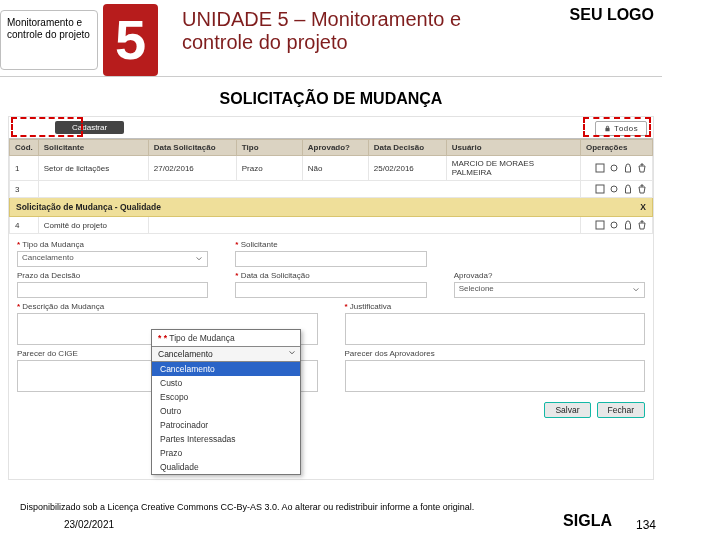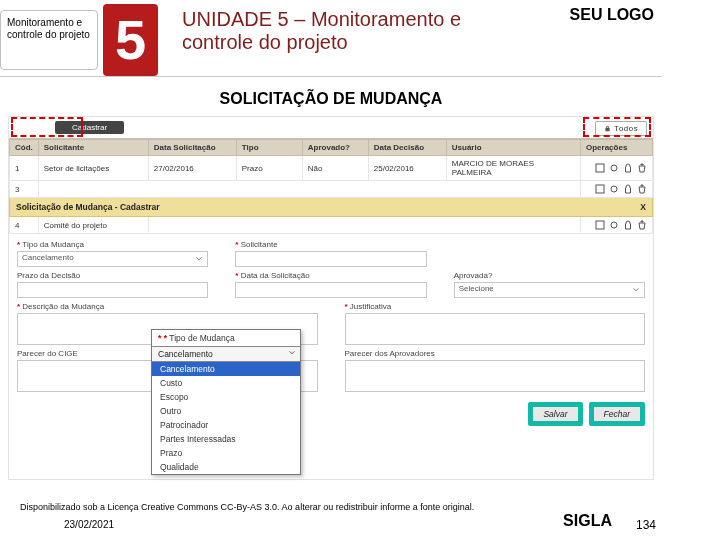--- a/index.html
+++ b/index.html
@@ -42,21 +42,21 @@
   .form-col { flex: 1; }
   .fld-label { font-size: 8px; color: #444; margin-bottom: 2px; }
   .req::before { content: "* "; color: #c00; font-weight: 700; }
   .fld-input { height: 16px; border: 1px solid #c7c7c7; background: #fff; width: 100%; }
   .fld-select { height: 16px; border: 1px solid #c7c7c7; background: #fff; width: 100%; position: relative; font-size: 8px; padding: 1px 4px; color: #555; }
   .fld-select .caret { position: absolute; right: 4px; top: 3px; }
   .caret svg { width: 8px; height: 8px; }
   .fld-textarea { height: 32px; border: 1px solid #c7c7c7; background: #fff; width: 100%; }
 
   .btn-row { display: flex; justify-content: flex-end; gap: 6px; padding: 4px 8px; }
-  .btn { border: 5px solid #14b8a6; background: #e8e8e8; font-size: 8.5px; padding: 2px 10px; border-radius: 2px; color: #222; font-style: italic; }
+  .btn { border: 1px solid #14b8a6; background: #e8e8e8; font-size: 8.5px; padding: 2px 10px; border-radius: 2px; color: #222; }
 
   .dropdown-pop { position: absolute; left: 142px; bottom: 4px; width: 150px; border: 1px solid #777; background: #fff; box-shadow: 2px 2px 4px rgba(0,0,0,.25); font-size: 8.5px; }
   .dropdown-pop .pop-label { padding: 3px 6px; color: #333; }
   .dropdown-pop .pop-select { border-top: 1px solid #888; border-bottom: 1px solid #888; background: #f5f5f5; padding: 2px 6px; position: relative; color: #222; }
   .dropdown-pop .pop-select .caret { position: absolute; right: 4px; top: 2px; }
   .dropdown-pop .pop-list { background: #fff; }
   .dropdown-pop .opt { padding: 2px 8px; color: #333; }
   .dropdown-pop .opt.sel { background: #2a64c7; color: #fff; }
 
   
@@ -148,21 +148,21 @@
                     <path d="M3 4V3a2 2 0 014 0v1h.5v5h-5V4H3z" fill="none" stroke="#555"></path>
                   </svg></span>
             <span><svg viewBox="0 0 10 10">
                     <path d="M2 3h6l-1 6H3L2 3zm2-2h2v1H4V1z" fill="none" stroke="#555"></path>
                   </svg></span>
           </div>
         </td>
       </tr>
       <tr class="yellow-bar">
         <td colspan="8">
-          <span>Solicitação de Mudança - Cadastrar</span>
+          <span>Solicitação de Mudança - Qualidade</span>
           <span class="close">X</span>
         </td>
       </tr>
       <tr class="grid-row">
         <td>4</td>
         <td>Comitê do projeto</td>
         <td colspan="5"></td>
         <td>
           <div class="op-icons">
             <span><svg viewBox="0 0 10 10">

